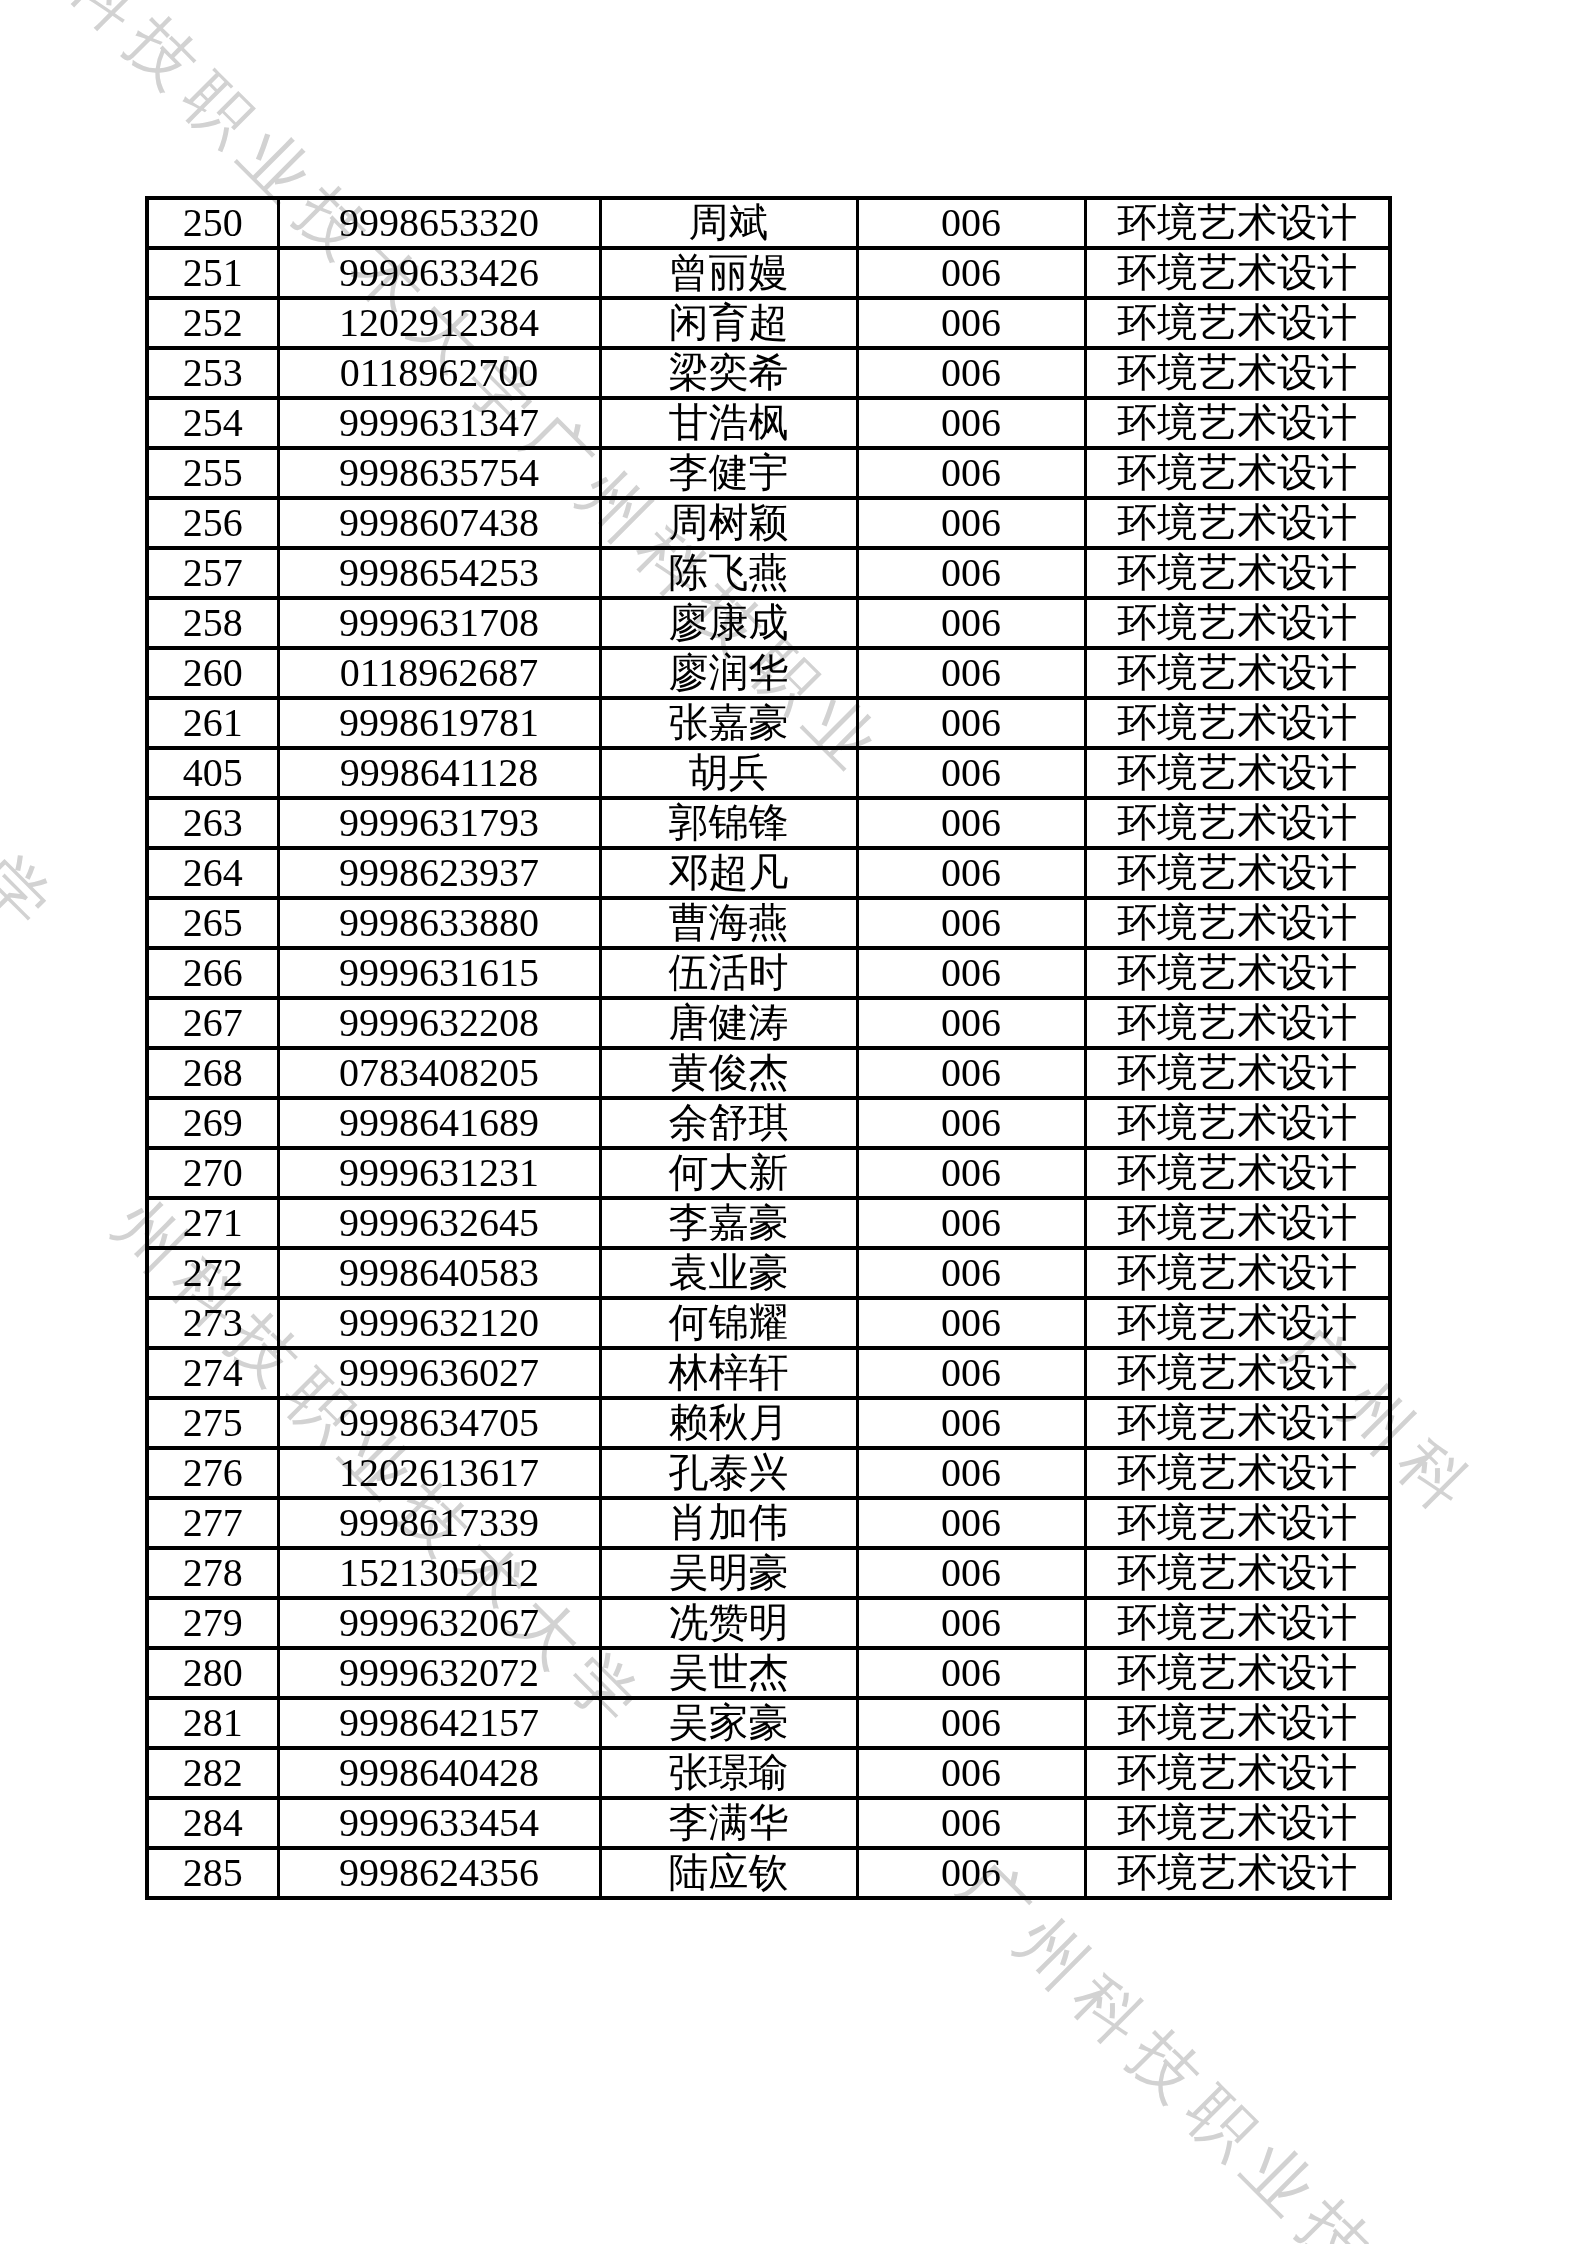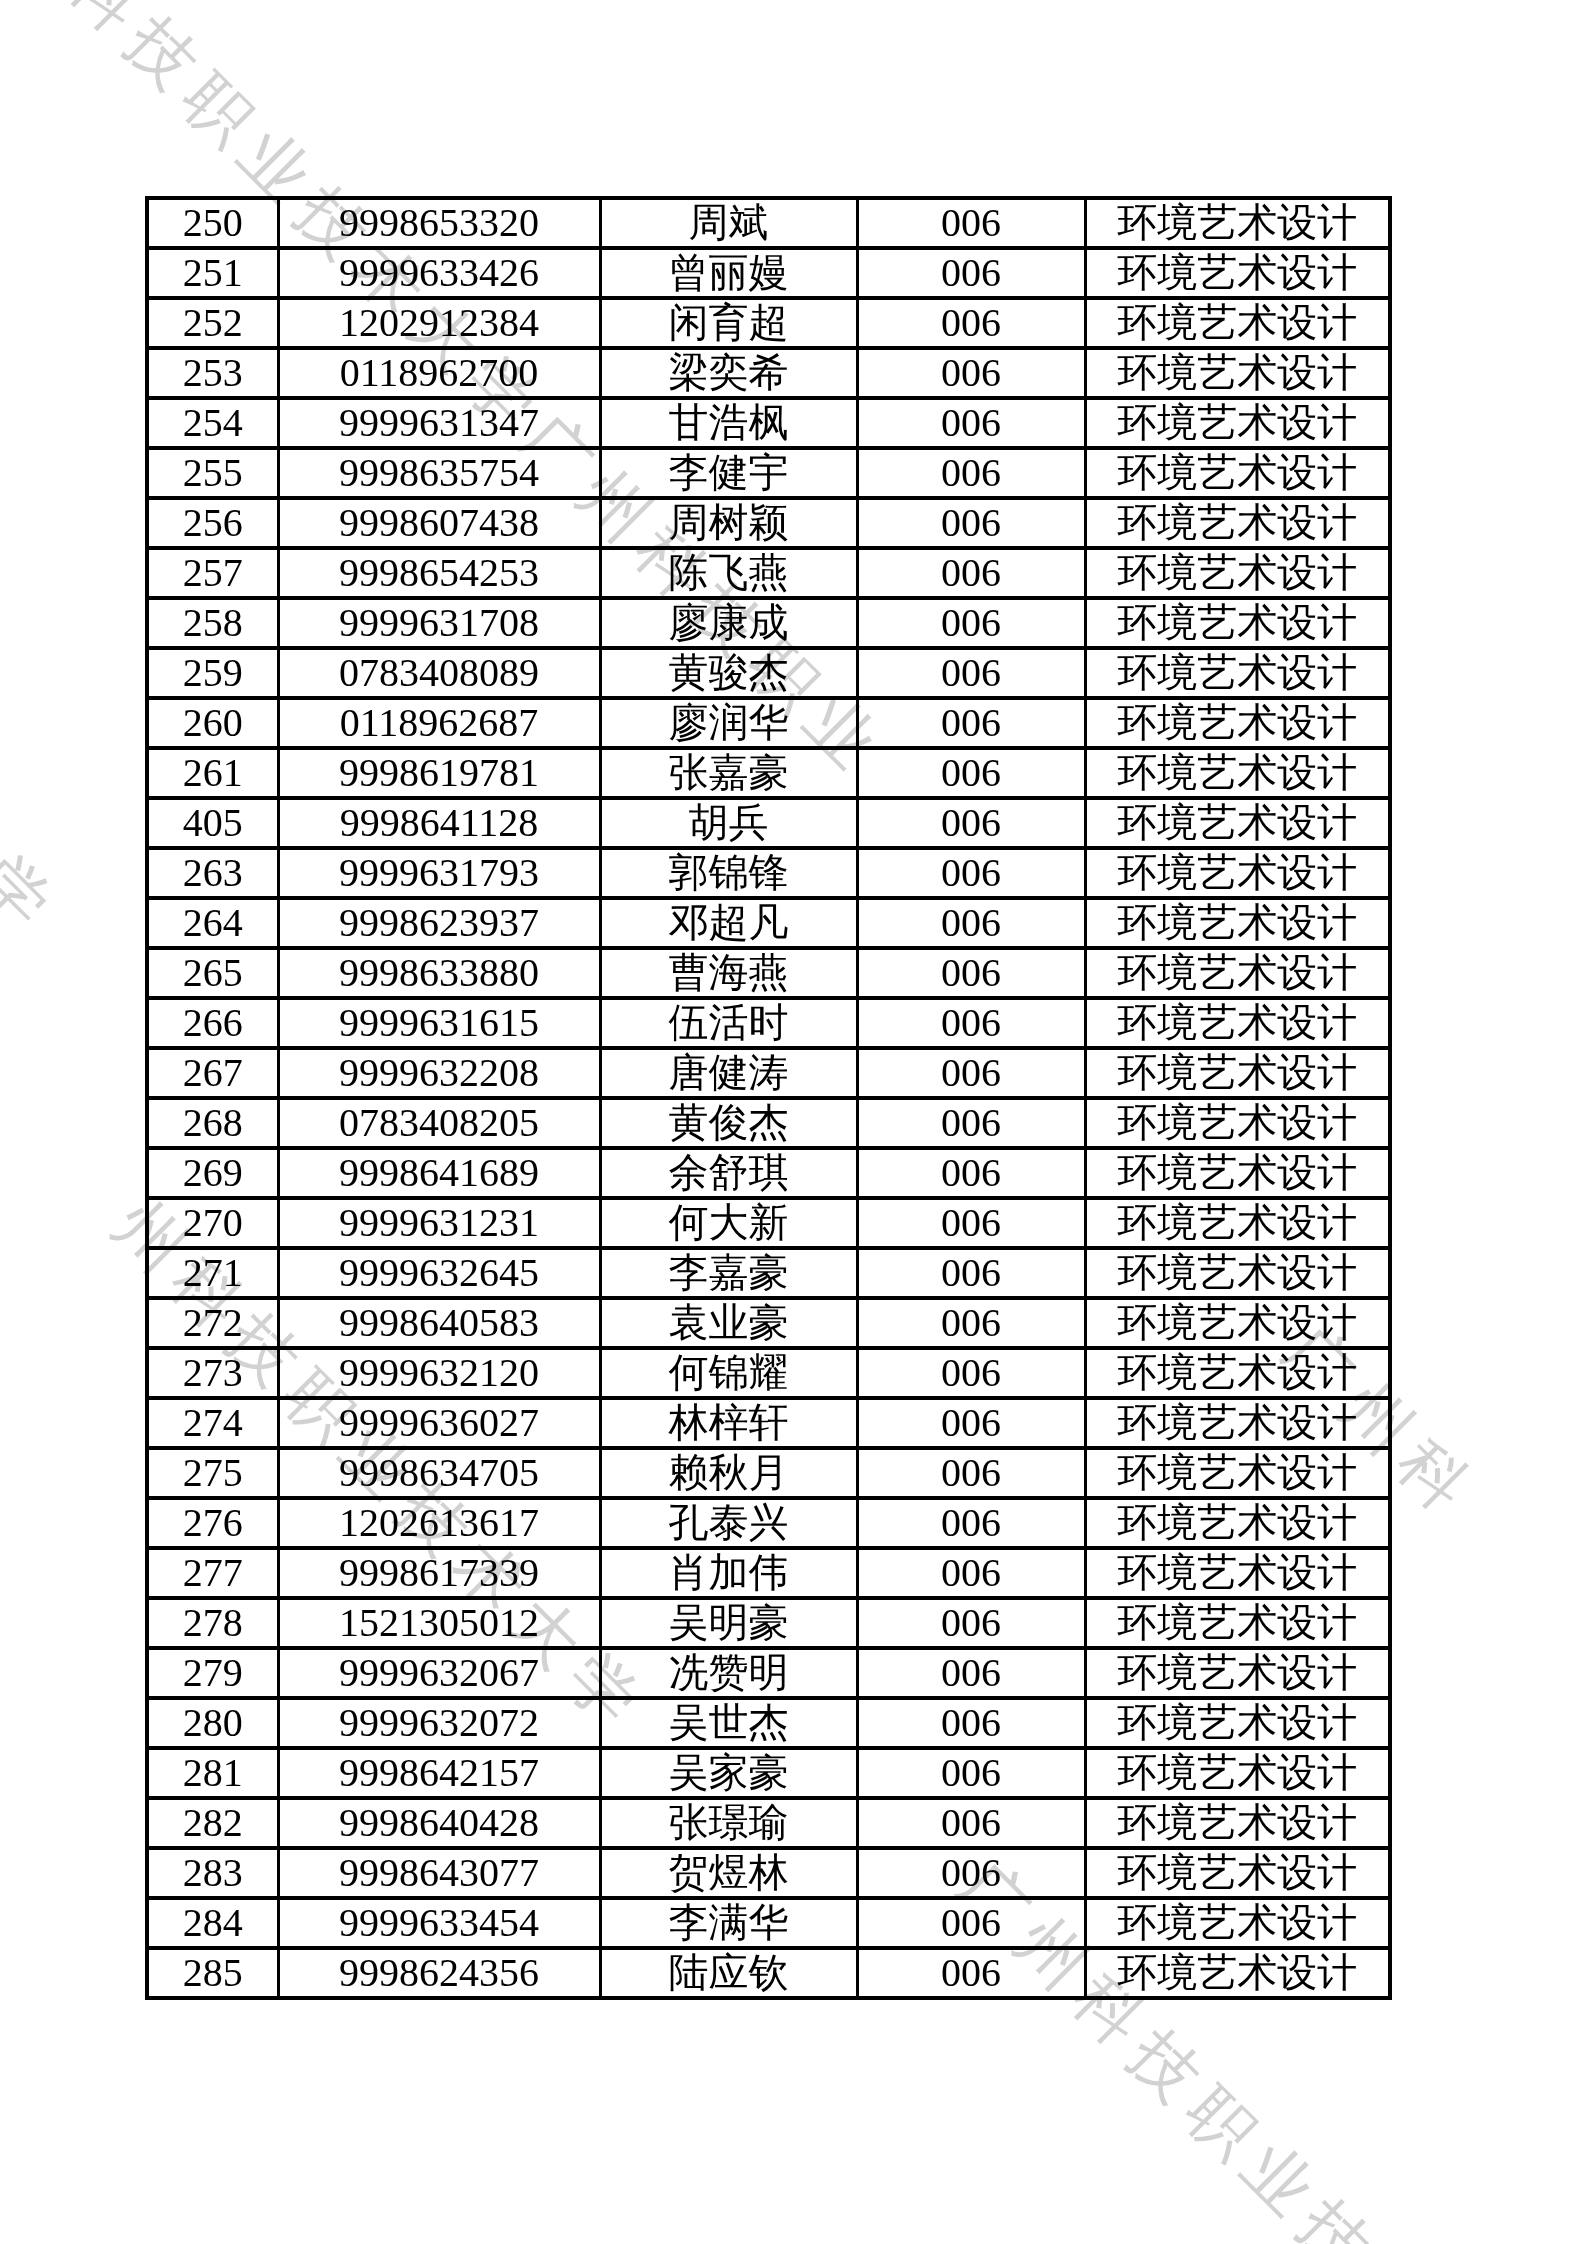--- a/index.html
+++ b/index.html
@@ -143,27 +143,20 @@
           <td>环境艺术设计</td>
         </tr>
         <tr>
           <td>258</td>
           <td>9999631708</td>
           <td>廖康成</td>
           <td>006</td>
           <td>环境艺术设计</td>
         </tr>
         <tr>
-          <td>259</td>
-          <td>0783408089</td>
-          <td>黄骏杰</td>
-          <td>006</td>
-          <td>环境艺术设计</td>
-        </tr>
-        <tr>
           <td>260</td>
           <td>0118962687</td>
           <td>廖润华</td>
           <td>006</td>
           <td>环境艺术设计</td>
         </tr>
         <tr>
           <td>261</td>
           <td>9998619781</td>
           <td>张嘉豪</td>
@@ -311,27 +304,20 @@
           <td>环境艺术设计</td>
         </tr>
         <tr>
           <td>282</td>
           <td>9998640428</td>
           <td>张璟瑜</td>
           <td>006</td>
           <td>环境艺术设计</td>
         </tr>
         <tr>
-          <td>283</td>
-          <td>9998643077</td>
-          <td>贺煜林</td>
-          <td>006</td>
-          <td>环境艺术设计</td>
-        </tr>
-        <tr>
           <td>284</td>
           <td>9999633454</td>
           <td>李满华</td>
           <td>006</td>
           <td>环境艺术设计</td>
         </tr>
         <tr>
           <td>285</td>
           <td>9998624356</td>
           <td>陆应钦</td>

